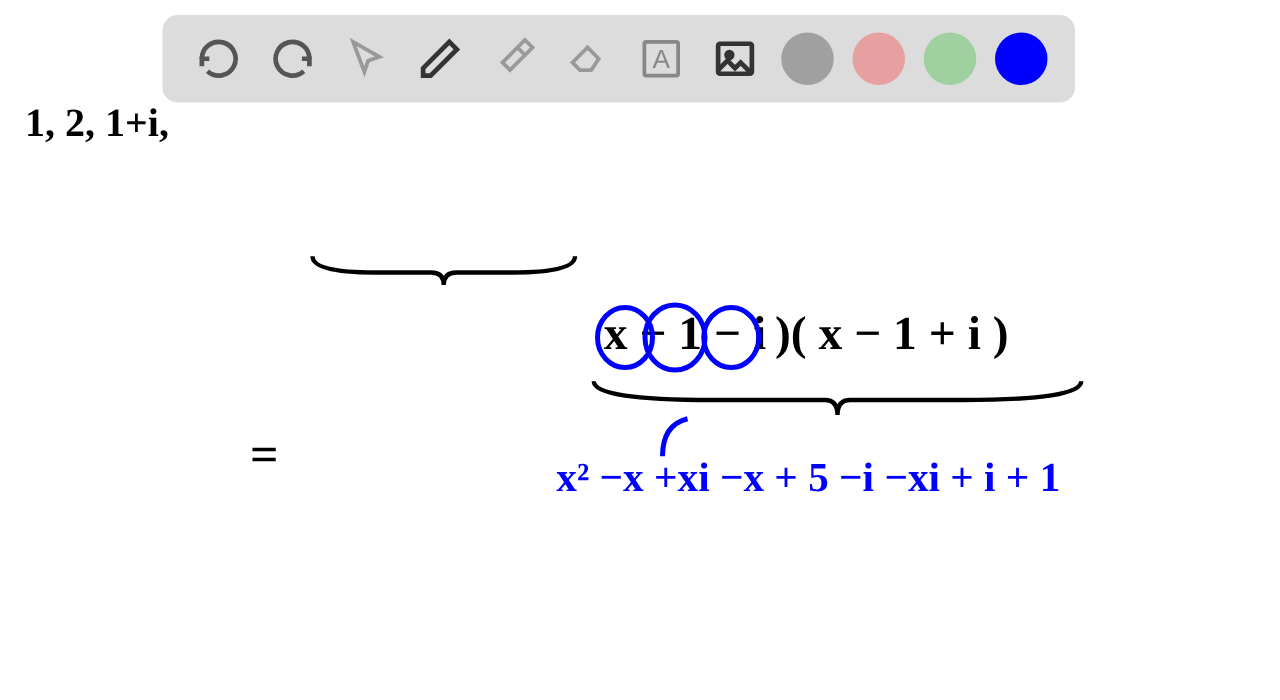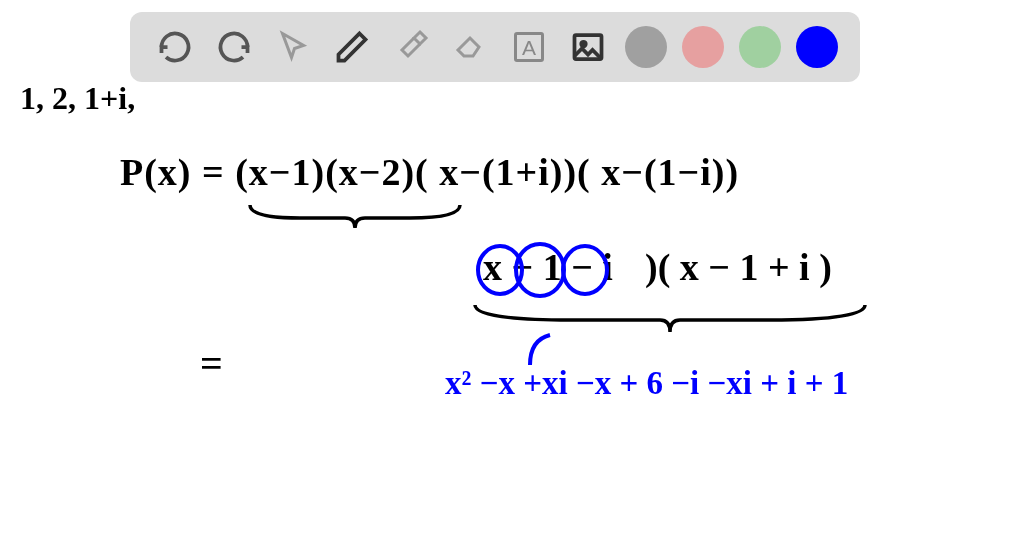--- a/index.html
+++ b/index.html
@@ -110,39 +110,38 @@
   <div class="color-dot" style="background:#a0a0a0"></div>
   <div class="color-dot" style="background:#e6a0a0"></div>
   <div class="color-dot" style="background:#a0d0a0"></div>
   <div class="color-dot" style="background:#0000ff"></div>
 </div>
 
 <div class="canvas">
 
   <div class="handwriting black-ink" style="top:80px; left:20px; font-size:32px;">1, 2, 1+i,</div>
 
-  <div class="handwriting black-ink" style="top:150px; left:120px; font-size:38px; letter-spacing:1px;">P(x) = (x−1)(x−2)( x−(1+i))( x−(1−i))</div>
 
   <svg style="position:absolute; top:200px; left:245px; width:220px; height:35px;">
     <path d="M5 5 Q5 18 55 18 L100 18 Q110 18 110 28 Q110 18 120 18 L165 18 Q215 18 215 5" fill="none" stroke="#000" stroke-width="3.5"></path>
   </svg>
 
   <div class="handwriting black-ink" style="top:245px; left:483px; font-size:38px;">x − 1 − i</div>
-  <div class="handwriting black-ink" style="top:245px; left:645px; font-size:38px;">)( x − 1 + i )</div>
+  <div class="handwriting black-ink" style="top:245px; left:620px; font-size:38px;">)( x − 1 + i )</div>
 
   <svg style="position:absolute; top:240px; left:470px; width:200px; height:60px;">
     <ellipse cx="30" cy="30" rx="22" ry="24" fill="none" stroke="#0000ff" stroke-width="4"></ellipse>
     <ellipse cx="70" cy="30" rx="24" ry="26" fill="none" stroke="#0000ff" stroke-width="4"></ellipse>
     <ellipse cx="115" cy="30" rx="22" ry="24" fill="none" stroke="#0000ff" stroke-width="4"></ellipse>
   </svg>
 
   <svg style="position:absolute; top:300px; left:470px; width:400px; height:40px;">
     <path d="M5 5 Q5 20 100 20 L190 20 Q200 20 200 32 Q200 20 210 20 L300 20 Q395 20 395 5" fill="none" stroke="#000" stroke-width="3.5"></path>
   </svg>
 
   <div class="handwriting black-ink" style="top:340px; left:200px; font-size:40px;">=</div>
 
   <svg style="position:absolute; top:330px; left:520px; width:50px; height:50px;">
     <path d="M30 5 Q10 10 10 35" fill="none" stroke="#0000ff" stroke-width="4"></path>
   </svg>
 
-  <div class="handwriting blue-ink" style="top:365px; left:445px; font-size:33px; letter-spacing:0px;">x² −x +xi −x + 6 −i −xi + i + 1</div>
+  <div class="handwriting blue-ink" style="top:365px; left:445px; font-size:33px; letter-spacing:0px;">x² −x +xi −x + 5 −i −xi + i + 1</div>
 </div>
 
 </body></html>

